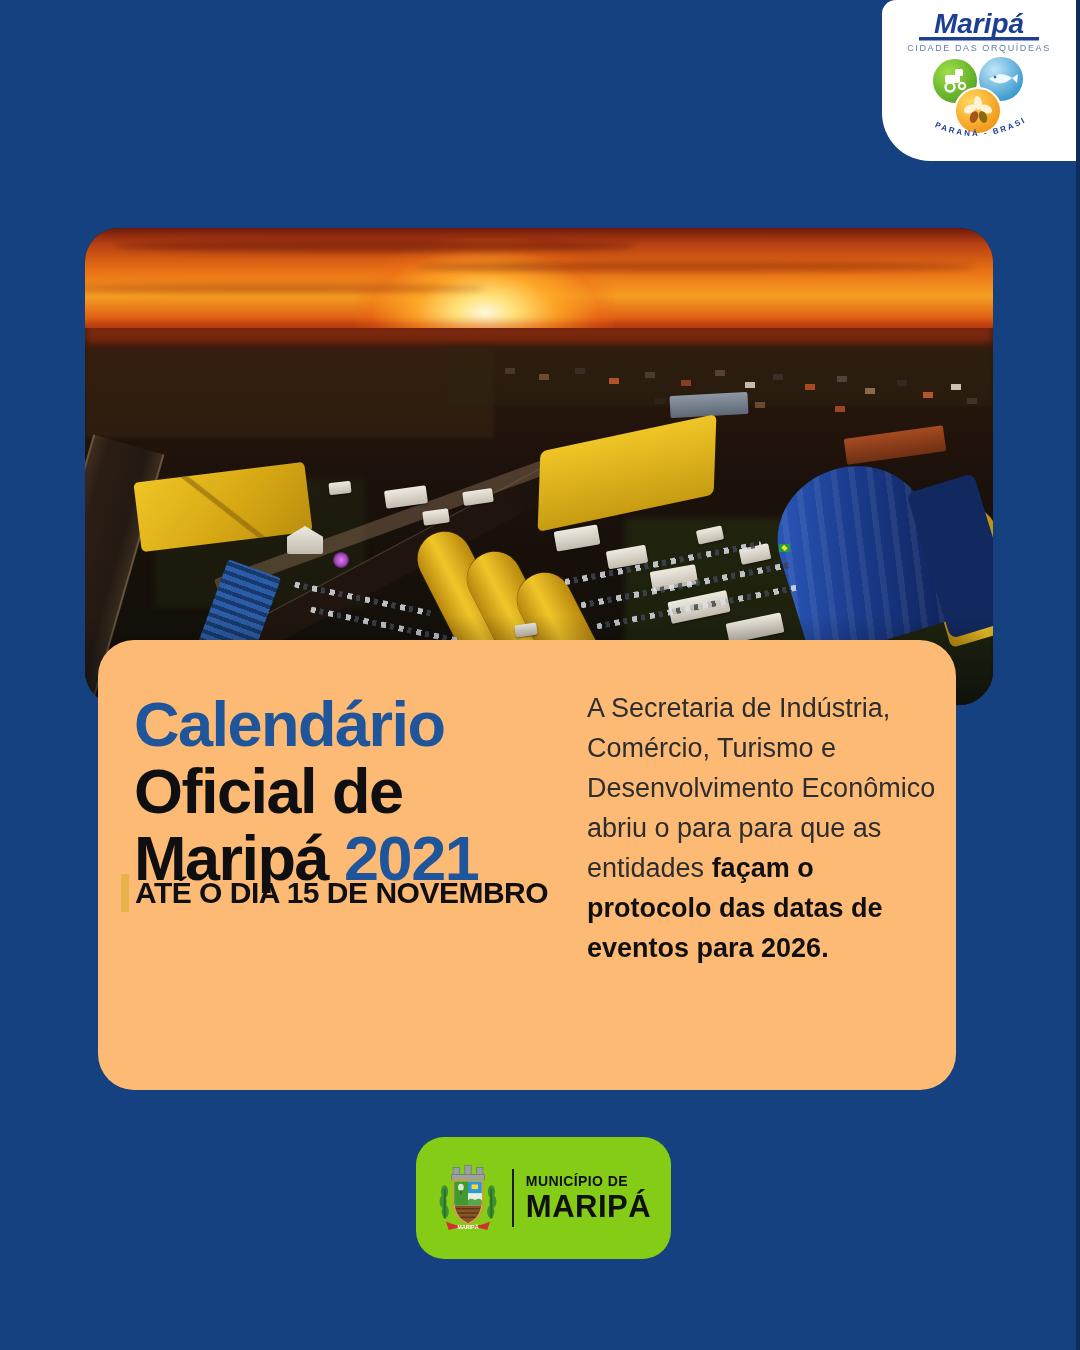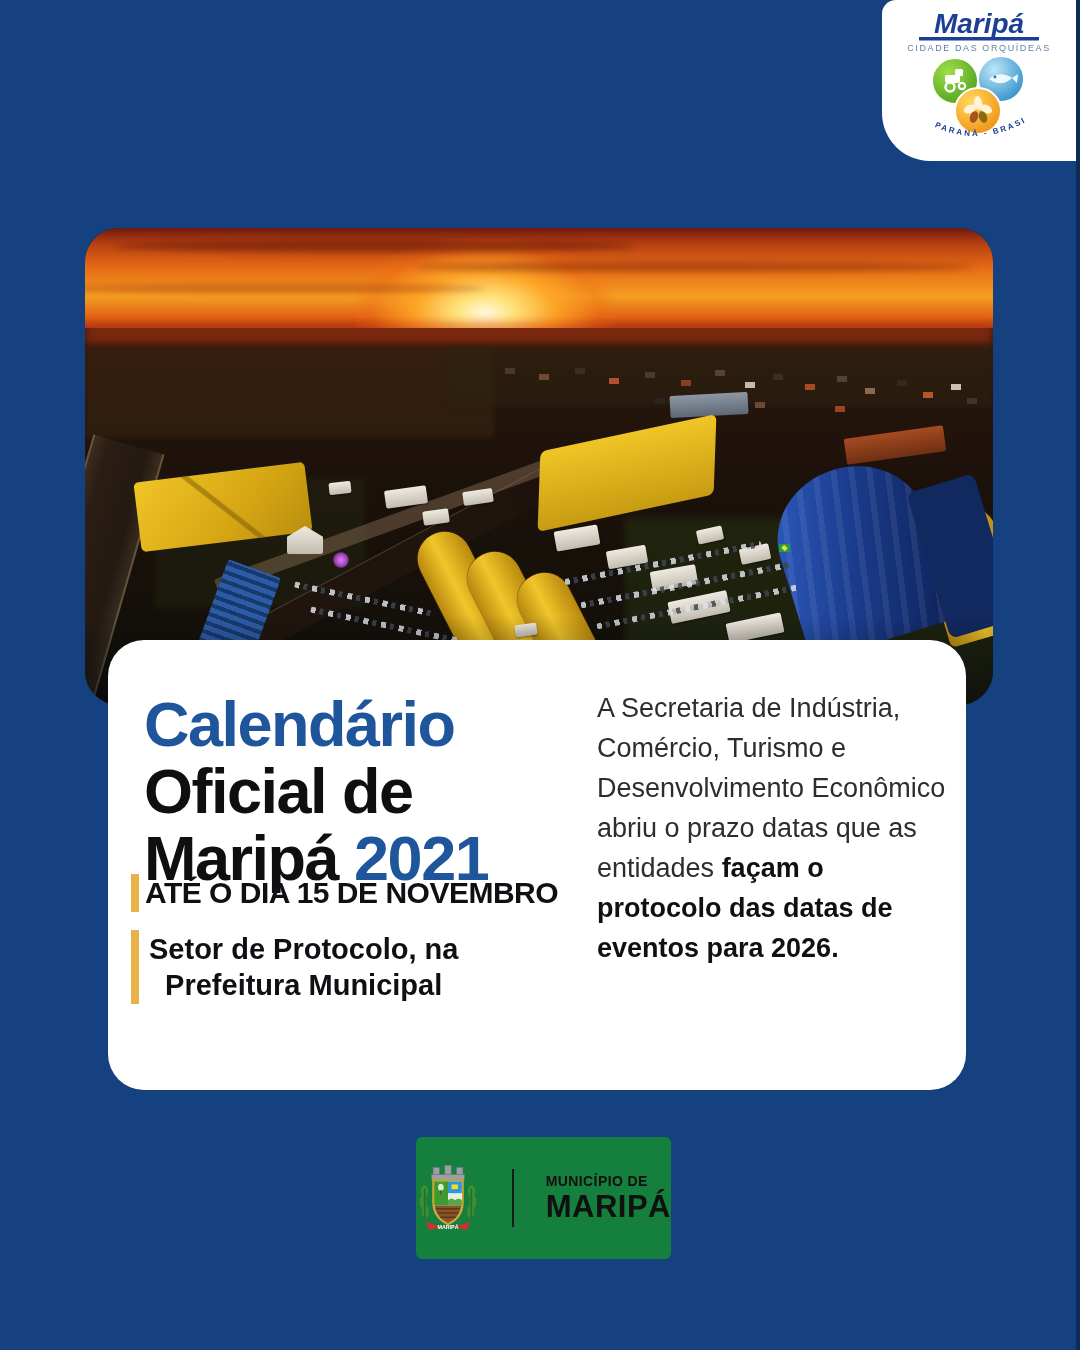--- a/index.html
+++ b/index.html
@@ -96,44 +96,44 @@
   .r4{left:208px;top:368px;width:140px;transform:rotate(12deg);}
   .r5{left:224px;top:394px;width:150px;transform:rotate(12deg);}
   .ferris{left:248px;top:324px;width:16px;height:16px;border-radius:50%;
     background:radial-gradient(circle,#e07df0 0%,#9b3fb8 55%,rgba(80,20,110,0) 80%);}
   .flag{left:694px;top:316px;width:11px;height:8px;background:#1e9e43;}
   .flag:after{content:"";position:absolute;left:3px;top:2px;width:5px;height:4px;background:#ffd928;transform:rotate(45deg);}
   .vignette{left:0;bottom:0;width:100%;height:90px;background:linear-gradient(180deg,rgba(5,5,10,0),rgba(5,5,10,.55));}
 
   
   .card{
-    position:absolute;left:108px;top:640px;width:858px;height:450px;
-    background:#ffffff;border-radius:36px;
+    position:absolute;left:98px;top:640px;width:858px;height:450px;
+    background:#fdba74;border-radius:36px;
   }
   .title{position:absolute;left:36px;top:30px;line-height:67px;letter-spacing:-1.5px;font-weight:800;}
   .t-blue{color:#1e559b;font-size:63px;font-weight:800;display:block;}
   .t-dark{color:#0f0f12;font-size:63px;font-weight:800;display:block;}
   .t-year{color:#1e559b;}
   .t-prefix{margin-right:16px;}
   .bar-row{position:absolute;left:23px;display:flex;align-items:stretch;text-align:center;}
   .ybar{width:8px;background:#e9b248;flex:0 0 aupx;flex-shrink:0;}
   .deadline-row{top:234px;}
   .deadline-text{margin-left:6px;font-size:30px;font-weight:800;color:#101014;letter-spacing:-0.5px;align-self:center;padding:2px 0;}
   .location-row{top:290px;}
   .location-text{margin-left:10px;font-size:29px;font-weight:700;color:#101014;line-height:36px;padding:1px 0;}
   .right-col{position:absolute;left:489px;top:48px;width:350px;}
   .law{font-size:29px;font-weight:700;color:#101014;margin:0 0 16px 0;}
   .body-text{font-size:27px;line-height:40px;color:#2d2d30;margin:0;font-weight:400;}
   .body-text strong{color:#101014;font-weight:700;}
 
   
   .bottom-badge{
     position:absolute;left:416px;top:1137px;width:255px;height:122px;
-    background:#15803d;border-radius:6px;
-    display:flex;align-items:center;justify-content:space-between;gap:12px;
+    background:#84cc16;border-radius:28px;
+    display:flex;align-items:center;justify-content:center;gap:12px;
   }
   .divider{width:2px;height:58px;background:#1a1a1a;}
   .muni{display:flex;flex-direction:column;line-height:1;}
   .muni-top{font-size:14px;font-weight:700;color:#101010;letter-spacing:.4px;margin-bottom:3px;}
   .muni-name{font-size:31px;font-weight:800;color:#101010;letter-spacing:.5px;}
 </style>
 </head>
 <body>
 
 <div class="canvas">
@@ -239,31 +239,24 @@
       <span class="t-blue">Calendário</span>
       <span class="t-dark">Oficial de</span>
       <span class="t-dark"><span class="t-prefix">Maripá</span><span class="t-year">2021</span></span>
     </h1>
 
     <div class="bar-row deadline-row">
       <div class="ybar"></div>
       <div class="deadline-text">ATÉ O DIA 15 DE NOVEMBRO</div>
     </div>
 
-    <div class="bar-row location-row">
-      <div class="ybar"></div>
-      <div class="location-text">
-        <span>Setor de Protocolo, na</span><br>
-        <span>Prefeitura Municipal</span>
-      </div>
-    </div>
 
     <div class="right-col">
       <p class="body-text">
-        <span>A Secretaria de Indústria, Comércio, Turismo e Desenvolvimento Econômico abriu o prazo datas que as entidades</span>
+        <span>A Secretaria de Indústria, Comércio, Turismo e Desenvolvimento Econômico abriu o para para que as entidades</span>
         <strong>façam o protocolo das datas de eventos para 2026.</strong>
       </p>
     </div>
   </div>
 
   <div class="bottom-badge">
     <svg width="64" height="76" viewBox="0 0 90 106">
 
       <g fill="#3e8f35">
         <ellipse cx="12" cy="44" rx="5" ry="9"></ellipse>

